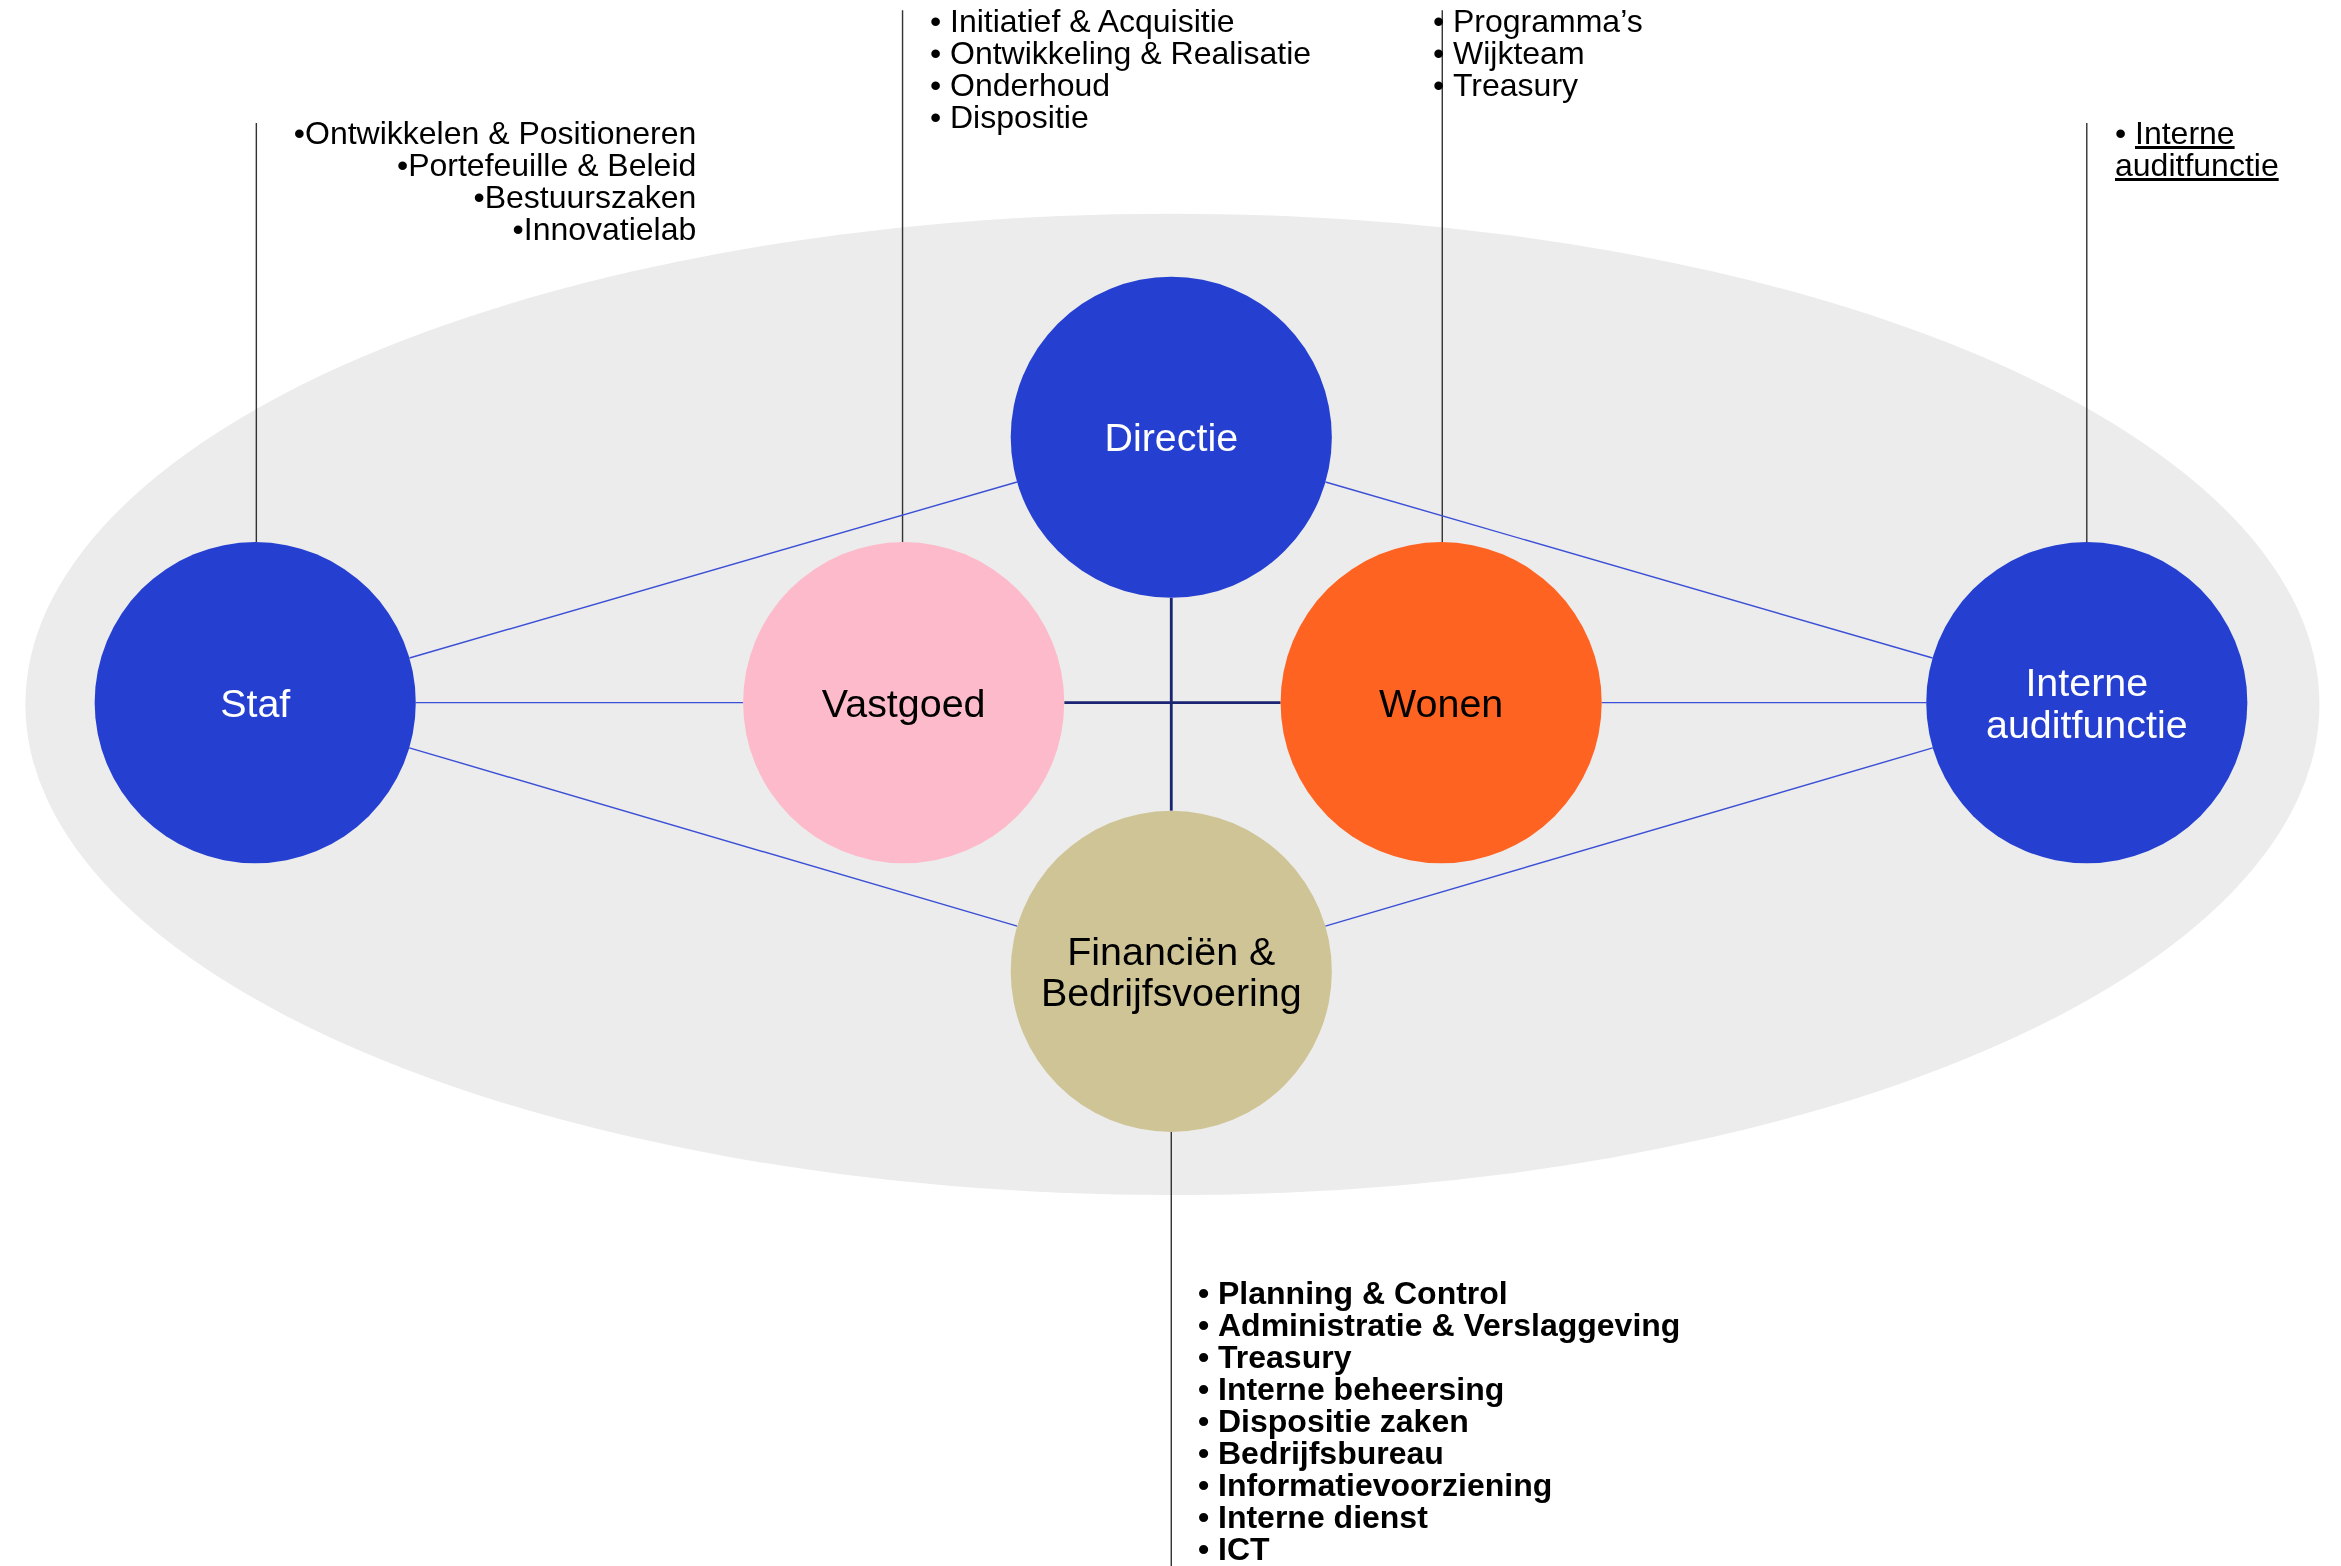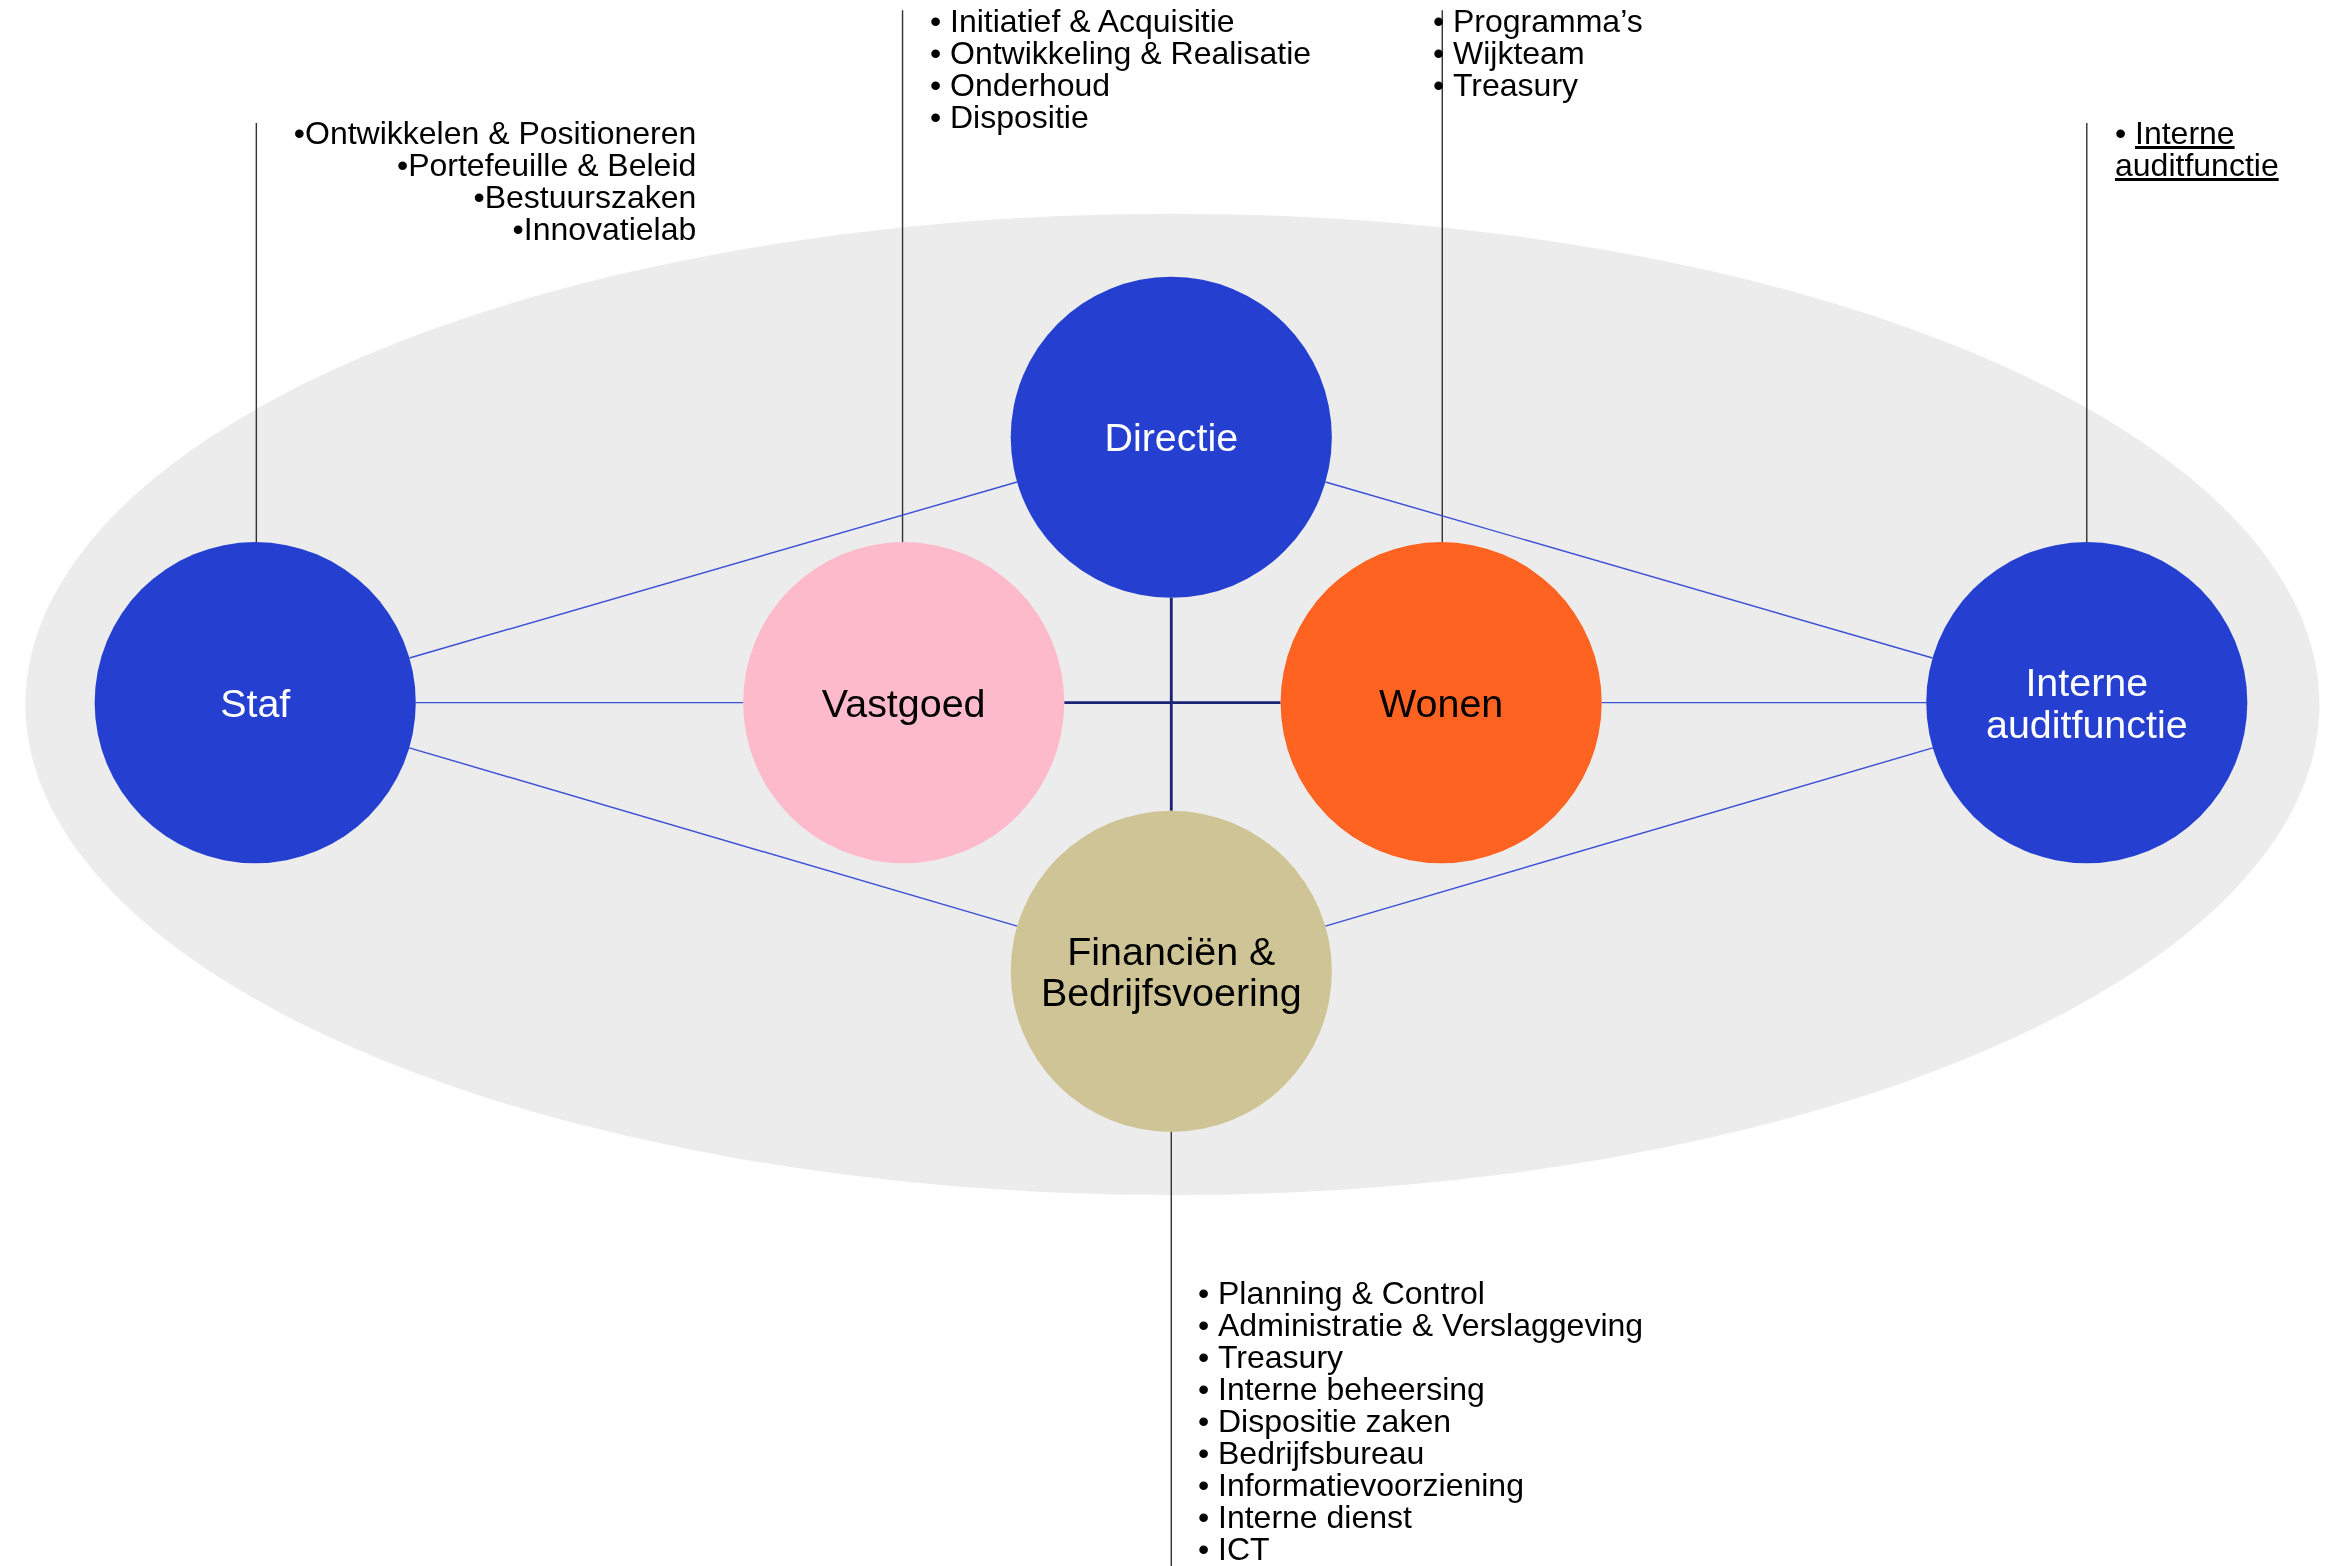--- a/index.html
+++ b/index.html
@@ -79,21 +79,21 @@
     <li><span class="bullet">•</span><span>Dispositie</span></li>
   </ul>
 <ul class="list" style="left:1433px; top:4.5px;">
     <li><span class="bullet">•</span><span>Programma’s</span></li>
     <li><span class="bullet">•</span><span>Wijkteam</span></li>
     <li><span class="bullet">•</span><span>Treasury</span></li>
   </ul>
 <ul class="list wrap" style="left:2115px; top:117px;">
     <li><span class="bullet">•</span><span>Interne auditfunctie</span></li>
   </ul>
-<ul class="list" style="left:1198px; top:1277px;">
+<ul class="list" style="left:1198px; top:1277px;font-weight:bold;">
     <li><span class="bullet">•</span><span>Planning &amp; Control</span></li>
     <li><span class="bullet">•</span><span>Administratie &amp; Verslaggeving</span></li>
     <li><span class="bullet">•</span><span>Treasury</span></li>
     <li><span class="bullet">•</span><span>Interne beheersing</span></li>
     <li><span class="bullet">•</span><span>Dispositie zaken</span></li>
     <li><span class="bullet">•</span><span>Bedrijfsbureau</span></li>
     <li><span class="bullet">•</span><span>Informatievoorziening</span></li>
     <li><span class="bullet">•</span><span>Interne dienst</span></li>
     <li><span class="bullet">•</span><span>ICT</span></li>
   </ul>

